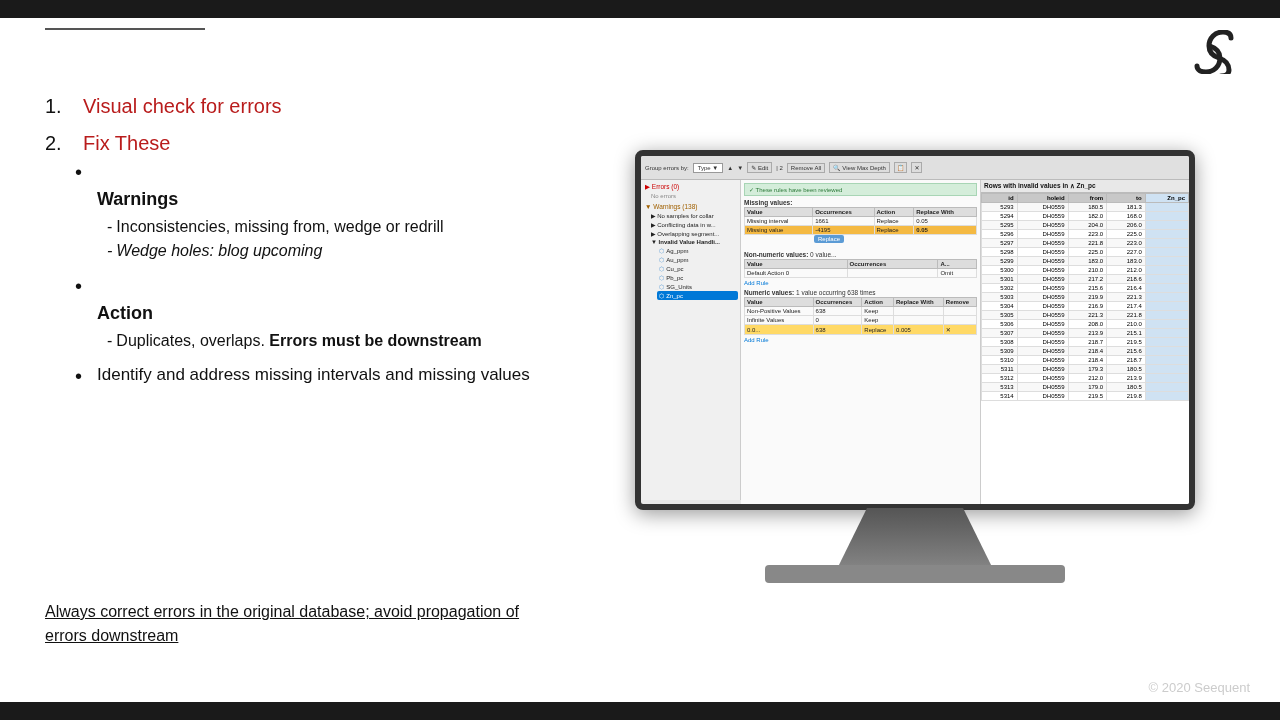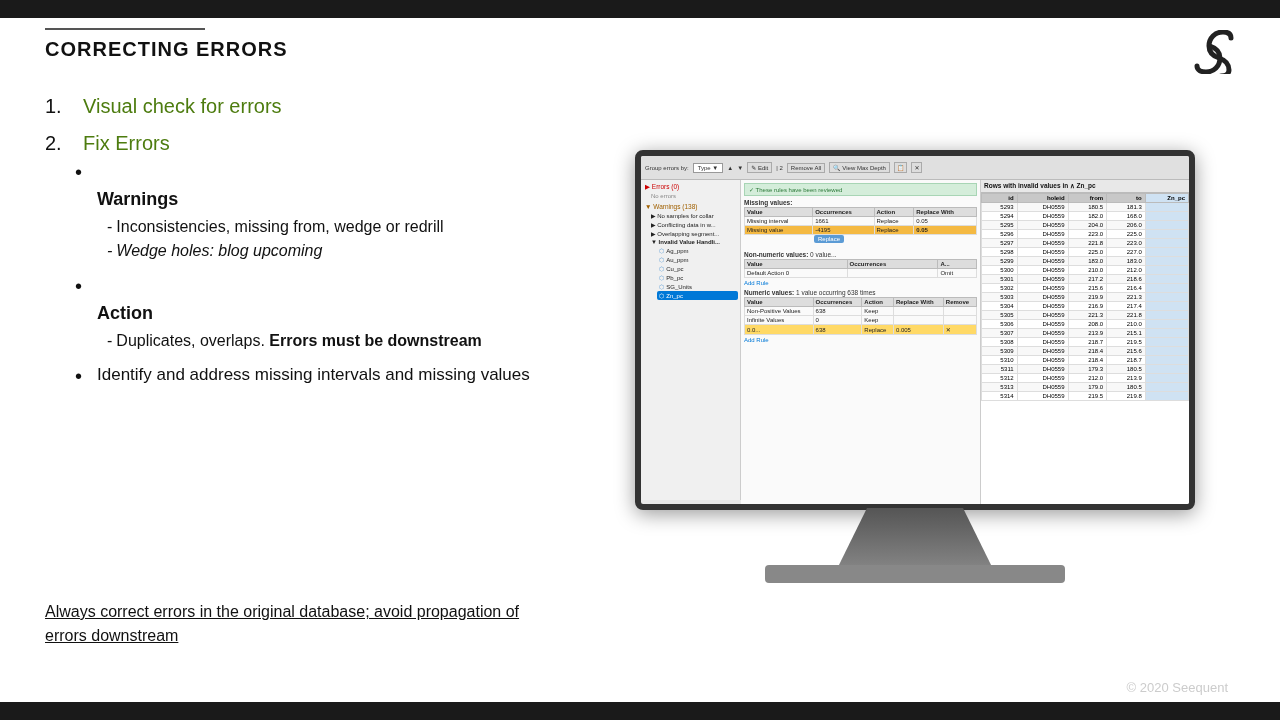--- a/index.html
+++ b/index.html
@@ -78,21 +78,21 @@
       color: #111;
       margin-bottom: 4px;
     }
     .num-label {
       font-size: 20px;
       min-width: 28px;
     }
     .num-title {
       font-size: 20px;
       font-weight: 400;
-      color: #4d7c0f;
+      color: #b91c1c;
     }
 
     .bullet-section {
       padding-left: 30px;
       margin-top: 4px;
     }
 
     .bullet-item {
       display: flex;
       align-items: flex-start;
@@ -135,21 +135,21 @@
       width: 500px;
       font-size: 16px;
       color: #111;
       text-decoration: underline;
       line-height: 1.5;
     }
 
     .copyright {
       position: absolute;
       bottom: 25px;
-      right: 52px;
+      right: 30px;
       font-size: 13px;
       color: #ccc;
     }
 
     
     .monitor-wrap {
       position: absolute;
       top: 150px;
       right: 55px;
       width: 590px;
@@ -362,36 +362,35 @@
 
 <div class="logo">
   <svg width="42" height="44" viewBox="0 0 42 44" fill="none">
     <path d="M38 8 C38 4 35 2 30 2 C22 2 16 8 16 16 C16 22 20 26 26 28 C32 30 36 34 36 40 C36 44 32 46 28 46" stroke="#222" stroke-width="5" fill="none" stroke-linecap="round"></path>
     <path d="M4 36 C4 40 8 42 13 42 C21 42 27 36 27 28 C27 22 23 18 17 16" stroke="#222" stroke-width="5" fill="none" stroke-linecap="round"></path>
   </svg>
 </div>
 
 <div class="title-area">
   <div class="title-line"></div>
-  <div class="title-text">CORRECTING ERRORS</div>
 </div>
 
 <div class="left-content">
 
   <div class="numbered-item">
     <div class="num-line">
       <span class="num-label">1.</span>
       <span class="num-title">Visual check for errors</span>
     </div>
   </div>
 
   <div class="numbered-item">
     <div class="num-line">
       <span class="num-label">2.</span>
-      <span class="num-title">Fix Errors</span>
+      <span class="num-title">Fix These</span>
     </div>
 
     <div class="bullet-section">
 
       <div class="bullet-item">
         <span class="bullet-dot">•</span>
         <div class="bullet-content">
           <div class="bullet-title">Warnings</div>
           <div class="sub-item">
             <span class="dash">-</span><span>Inconsistencies, missing from, wedge or redrill</span>

